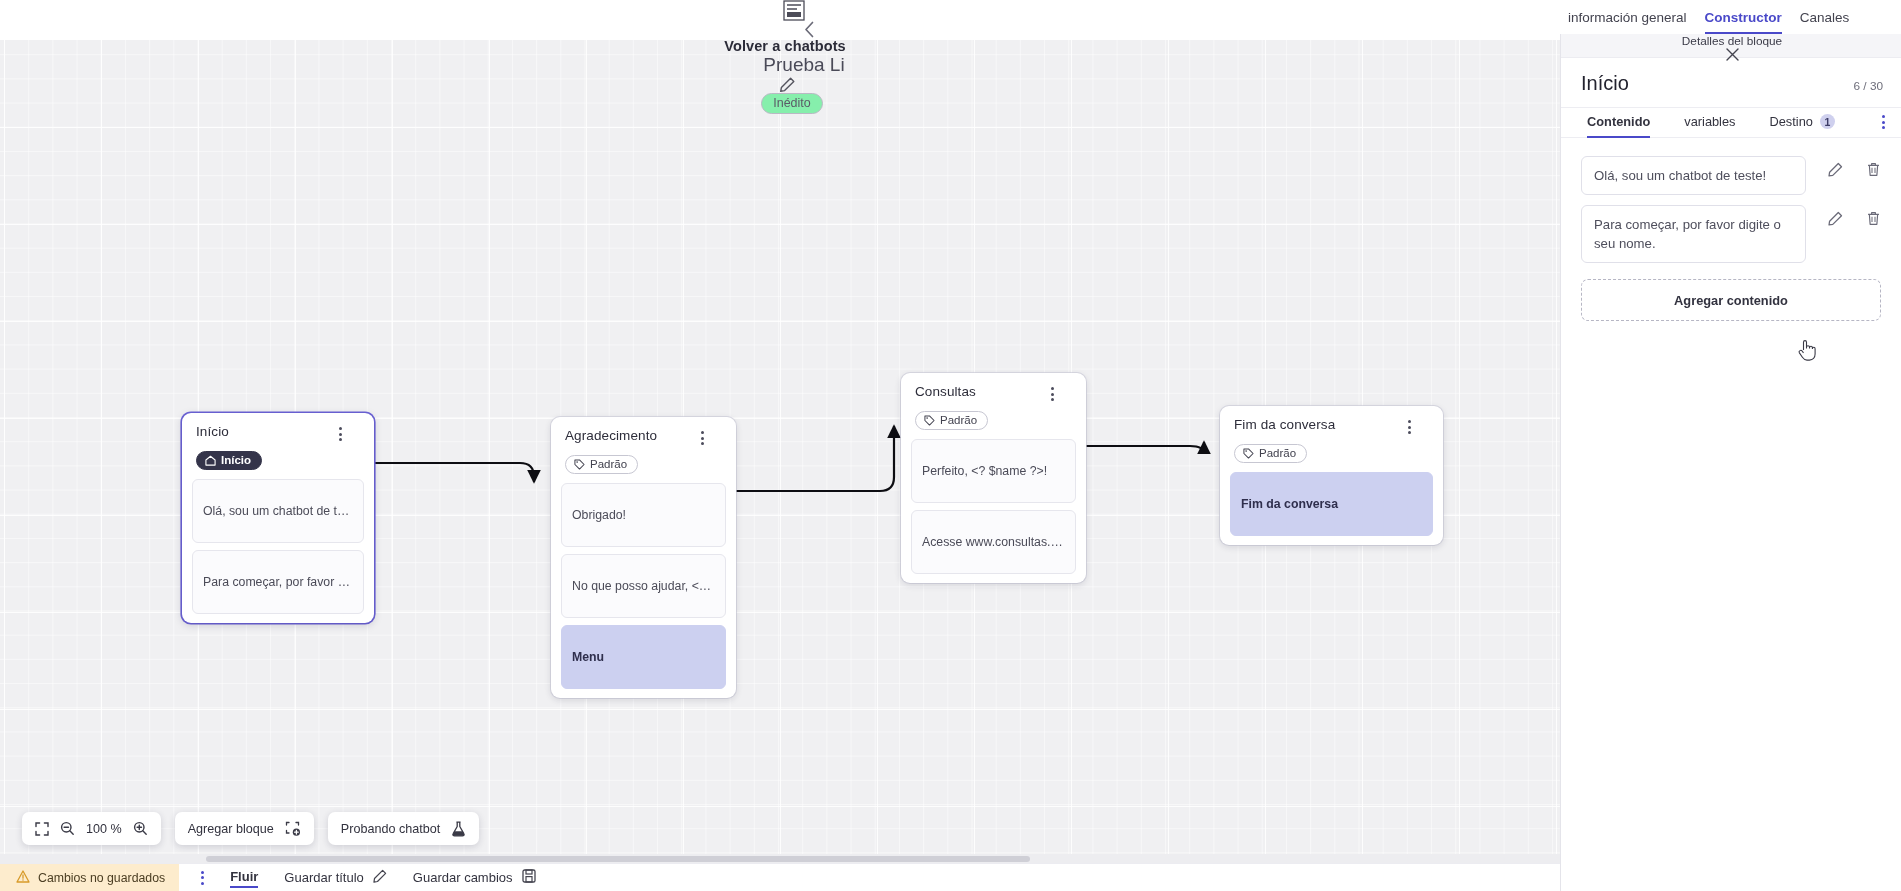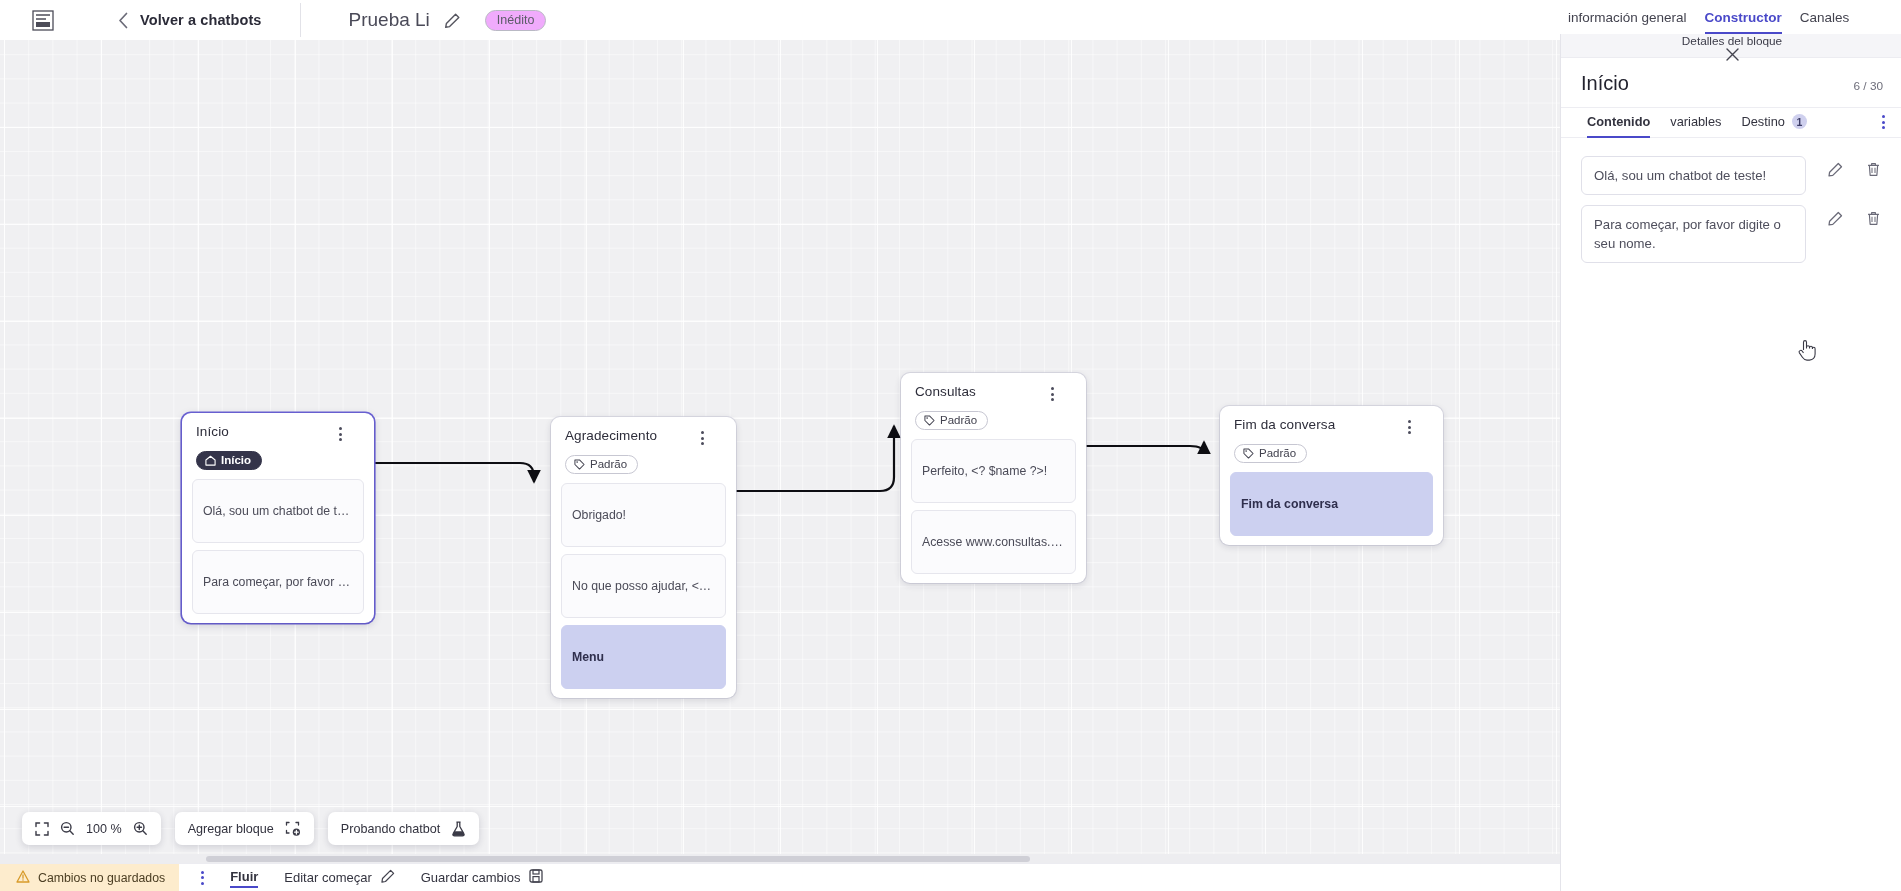--- a/index.html
+++ b/index.html
@@ -8,20 +8,21 @@
     font-family: "Liberation Sans", sans-serif;
     background: #ffffff;
     overflow: hidden;
   }
 
   
   .topbar {
     position: absolute; left: 0; top: 0; width: 1560px; height: 40px;
     background: #fff; display: flex; align-items: center;
     z-index: 40;
+    flex-direction: column;
   }
   .logo-box {
     margin-left: 28px; width: 30px; height: 26px;
     display: flex; align-items: center; justify-content: center;
   }
   .logo-box svg { display:block; }
   .back-chevron {
     margin-left: 58px; width: 14px; height: 26px;
     display:flex; align-items:center; justify-content:center;
     color:#6b6b78; cursor:pointer;
@@ -32,21 +33,21 @@
   }
   .hdr-div {
     margin-left: 38px; width:1px; height:34px; background:#e2e2e8;
   }
   .flow-title {
     margin-left: 48px; font-size: 19px; color:#4a4a58; font-weight: 400;
   }
   .title-pencil { margin-left: 14px; color:#55555f; display:flex; align-items:center; cursor:pointer;}
   .badge-inedito {
     margin-left: 24px; border:1px solid #b9b9c4; border-radius: 12px;
-    padding: 2px 11px 3px; font-size: 12.5px; color:#5b5b67; background:#f0abfc;
+    padding: 2px 11px 3px; font-size: 12.5px; color:#5b5b67; background:#86efac;
   }
 
   
   .rtabs {
     position:absolute; right:0; top:0; width:341px; height:34px;
     display:flex; align-items:flex-end; gap: 18px; padding-left: 8px;
     background:#fff; z-index:45;
   }
   .rtab {
     font-size: 13.5px; color:#43434f; padding-bottom:7px; cursor:pointer;
@@ -163,21 +164,21 @@
   }
   .marker-lbl { font-size:13px; color:#7c7c8a; }
   .marker-right { display:flex; align-items:center; gap:9px; }
   .pill-dark {
     background:#34344a; color:#fff; border-radius:13px; font-size:11.6px;
     font-weight:700; padding:4px 12px 5px 9px; display:inline-flex;
     align-items:center; gap:6px; cursor:pointer;
   }
   .chev { color:#4c4c5a; display:flex; cursor:pointer;}
   .ptabs {
-    display:flex; align-items:center; gap:20px; padding: 0 18px 0 26px;
+    display:flex; align-items:center; gap:34px; padding: 0 18px 0 26px;
     border-bottom:1px solid #ededf2; height:30px; position:relative;
   }
   .ptab {
     font-size:12.8px; color:#33333f; height:30px; display:flex;
     align-items:center; gap:7px; border-bottom:2.5px solid transparent; cursor:pointer;
   }
   .ptab.active { font-weight:700; border-bottom-color:#4a49c9; }
   .ptab .cbadge {
     background:#cfd0ee; color:#3c3c66; font-size:10.5px; font-weight:700;
     border-radius:50%; width:15px; height:15px; display:flex;
@@ -407,21 +408,21 @@
   </div>
   <div class="sb-kebab">
       <i></i>
       <i></i>
       <i></i>
     </div>
   <div class="sb-item active">
     <span>Fluir</span>
   </div>
   <div class="sb-item">
-    <span>Editar começar</span>
+    <span>Guardar título</span>
     <span>
       <svg width="14" height="14" viewBox="0 0 16 16">
           <path d="M11 1.6l3.4 3.4L5.1 14.3l-4 .6.6-4z" fill="none" stroke="#44444f" stroke-width="1.4" stroke-linejoin="round"></path>
         </svg>
     </span>
   </div>
   <div class="sb-item">
     <span>Guardar cambios</span>
     <span>
       <svg width="14" height="14" viewBox="0 0 14 14">
@@ -494,20 +495,23 @@
         </span>
         <span class="ico">
           <svg width="15" height="15" viewBox="0 0 16 16">
               <path d="M2.2 3.6h11.6M6 3.6V1.8h4v1.8M3.6 3.6l.8 10.6h7.2l.8-10.6" fill="none" stroke="#6a6a78" stroke-width="1.25" stroke-linejoin="round"></path>
               <path d="M6.4 6.2v5.4M9.6 6.2v5.4" stroke="#6a6a78" stroke-width="1.1"></path>
             </svg>
         </span>
       </div>
     </div>
 
+    <div class="addbtn">
+      <span>Agregar contenido</span>
+    </div>
   </div>
 </div>
 
 <div class="cursor-hand">
   <svg width="20" height="25" viewBox="0 0 20 25">
     <path d="M6.5 12V4.2c0-.9.7-1.6 1.5-1.6s1.5.7 1.5 1.6v6.2m0-1.2c0-.9.7-1.5 1.5-1.5s1.5.6 1.5 1.5v1.2m0-.6c0-.9.7-1.5 1.5-1.5s1.4.6 1.4 1.5v1.2m0-.3c0-.8.6-1.4 1.4-1.4s1.3.6 1.3 1.4v5.4c0 3.6-2.3 6-5.6 6H10c-2.2 0-3.3-.9-4.6-2.8l-3-4.4c-.5-.8-.3-1.8.5-2.3.7-.5 1.7-.3 2.2.4l1.4 1.9" fill="#fff" stroke="#3a3a46" stroke-width="1.1" stroke-linejoin="round"></path>
   </svg>
 </div>
 
 </body></html>

